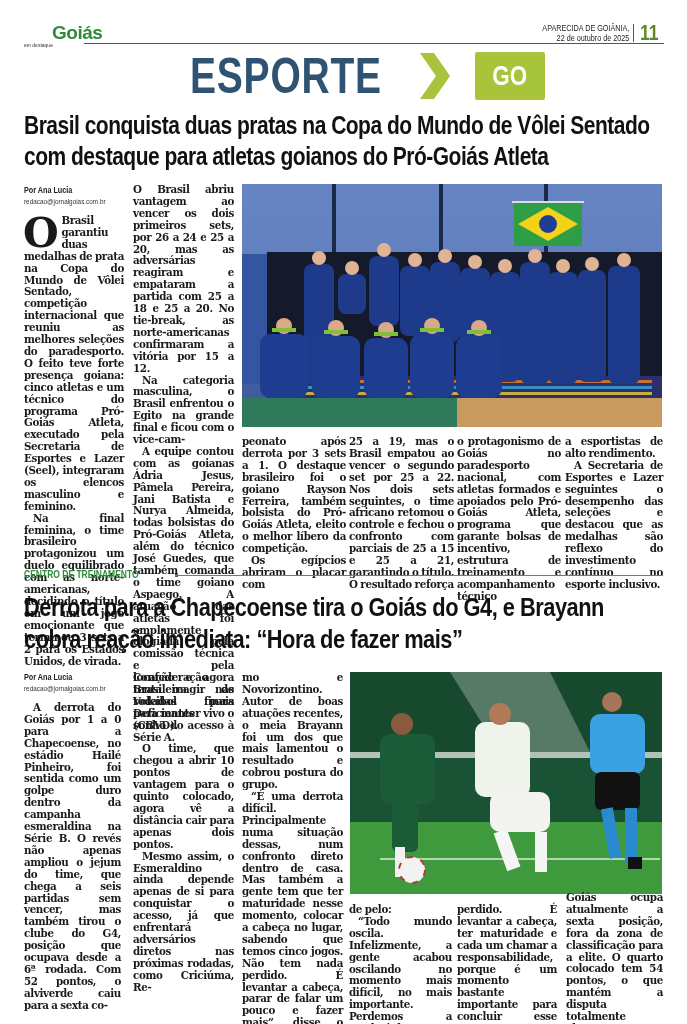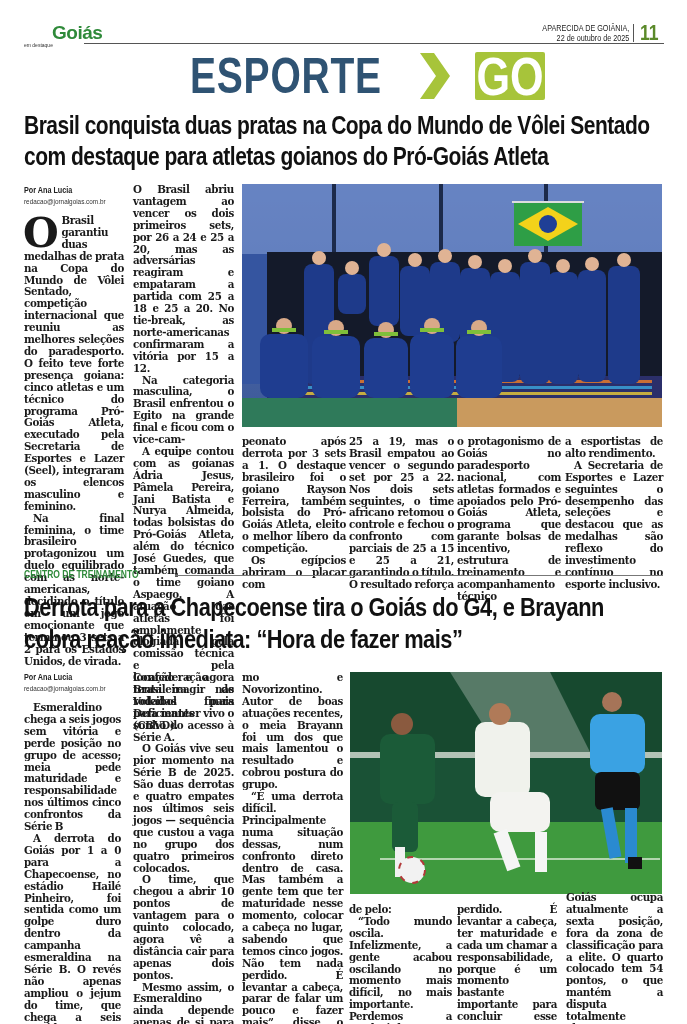--- a/index.html
+++ b/index.html
@@ -9,21 +9,21 @@
   .logo { left: 24px; top: 24px; width: 58px; }
   .logo-main { font-family: "Liberation Sans", sans-serif; font-weight: bold; font-size: 19px; color: #2f8a3a; letter-spacing: -0.5px; line-height: 18px; margin-left: 28px; }
   .logo-sub { font-family: "Liberation Sans", sans-serif; font-size: 5px; color: #333; line-height: 6px; }
   .header-rule { left: 84px; top: 43px; width: 580px; height: 1px; background: #555; }
   .dateline { right: 58px; top: 24px; text-align: right; font-family: "Liberation Sans", sans-serif; font-size: 8.5px; line-height: 9.5px; color: #222; transform: scaleX(0.85); transform-origin: right top; }
   .page-sep { left: 633px; top: 24px; width: 1px; height: 18px; background: #555; }
   .page-num { left: 640px; top: 20px; font-family: "Liberation Sans", sans-serif; font-weight: bold; font-size: 22px; color: #5b8a2a; transform: scaleX(0.8); transform-origin: left top; }
   .section-banner { left: 190px; top: 50px; height: 52px; display: flex; align-items: center; gap: 22px; }
   .section-word { font-family: "Liberation Sans", sans-serif; font-weight: bold; font-size: 50px; color: #2f5373; letter-spacing: 1px; transform: scaleX(0.78); transform-origin: left center; width: 212px; white-space: nowrap; line-height: 52px; }
   .section-chevron { width: 30px; height: 46px; margin-left: -4px; }
-  .section-go { background: #a7c43a; color: #fff; font-family: "Liberation Sans", sans-serif; font-weight: bold; font-size: 54px; width: 70px; height: 48px; display: flex; align-items: center; justify-content: center; margin-left: 3px; border-radius: 2px; }
+  .section-go { background: #a7c43a; color: #fff; font-family: "Liberation Sans", sans-serif; font-weight: bold; font-size: 28px; width: 70px; height: 48px; display: flex; align-items: center; justify-content: center; margin-left: 3px; border-radius: 2px; }
   .section-go span { transform: scaleX(0.8); display: inline-block; }
   
   .headline { left: 24px; font-family: "Liberation Sans", sans-serif; font-weight: bold; color: #111; font-size: 25px; line-height: 31px; letter-spacing: -0.6px; white-space: nowrap; transform: scaleX(0.84); transform-origin: left top; }
   .byline { font-family: "Liberation Sans", sans-serif; font-weight: bold; font-size: 8.5px; color: #222; transform: scaleX(0.85); transform-origin: left top; white-space: nowrap; }
   .email { font-family: "Liberation Sans", sans-serif; font-size: 7.5px; color: #333; transform: scaleX(0.85); transform-origin: left top; white-space: nowrap; }
   .col { font-size: 10.3px; line-height: 11.9px; text-align: justify; hyphens: manual; letter-spacing: -0.35px; word-spacing: -0.5px; }
   .col p { margin: 0; text-indent: 9px; font-weight: bold; }
   .col p.noindent { text-indent: 0; }
   .dropcap { float: left; font-size: 41px; line-height: 33px; margin: 2px 3px 0 -1px; font-family: "DejaVu Serif", serif; }
   .photo { overflow: hidden; }
@@ -173,26 +173,24 @@
 <div class="abs kicker-dot"></div>
 <div class="abs kicker-rule"></div>
 
 <div class="abs headline" style="top:592px; font-size:26px;">Derrota para a Chapecoense tira o Goiás do G4, e Brayann</div>
 <div class="abs headline" style="top:624px; font-size:26px;">cobra reação imediata: “Hora de fazer mais”</div>
 
 <div class="abs byline" style="left:24px; top:672px;">Por Ana Lucia</div>
 <div class="abs email" style="left:24px; top:684px;">redacao@jornalgoias.com.br</div>
 
 <div class="abs col" style="left:24px; top:702px; width:97px;">
-  <p>Esmeraldino chega a seis jogos sem vitória e perde posição no grupo de acesso; meia pede maturidade e responsabilidade nos últimos cinco confrontos da Série B</p>
   <p>A derrota do Goiás por 1 a 0 para a Chapecoense, no estádio Hailé Pinheiro, foi sentida como um golpe duro dentro da campanha esmeraldina na Série B. O revés não apenas ampliou o jejum do time, que chega a seis partidas sem vencer, mas também tirou o clube do G4, posição que ocupava desde a 6ª rodada. Com 52 pontos, o alviverde caiu para a sexta co-</p>
 </div>
 <div class="abs col" style="left:133px; top:672px; width:101px;">
   <p class="noindent">locação e agora tenta reagir nas rodadas finais para manter vivo o sonho do acesso à Série A.</p>
-  <p>O Goiás vive seu pior momento na Série B de 2025. São duas derrotas e quatro empates nos últimos seis jogos — sequência que custou a vaga no grupo dos quatro primeiros colocados.</p>
   <p>O time, que chegou a abrir 10 pontos de vantagem para o quinto colocado, agora vê a distância cair para apenas dois pontos.</p>
   <p>Mesmo assim, o Esmeraldino ainda depende apenas de si para conquistar o acesso, já que enfrentará adversários diretos nas próximas rodadas, como Criciúma, Re-</p>
 </div>
 <div class="abs col" style="left:242px; top:672px; width:101px;">
   <p class="noindent">mo e Novorizontino. Autor de boas atuações recentes, o meia Brayann foi um dos que mais lamentou o resultado e cobrou postura do grupo.</p>
   <p>“É uma derrota difícil. Principalmente numa situação dessas, num confronto direto dentro de casa. Mas também a gente tem que ter maturidade nesse momento, colocar a cabeça no lugar, sabendo que temos cinco jogos. Não tem nada perdido. É levantar a cabeça, parar de falar um pouco e fazer mais”, disse o jogador após a partida.</p>
   <p>Brayann reforçou que o grupo precisa assumir responsabilidades e reagir com atitude dentro</p>
 </div>
 
 <div class="abs photo" style="left:350px; top:672px; width:312px; height:222px;">

